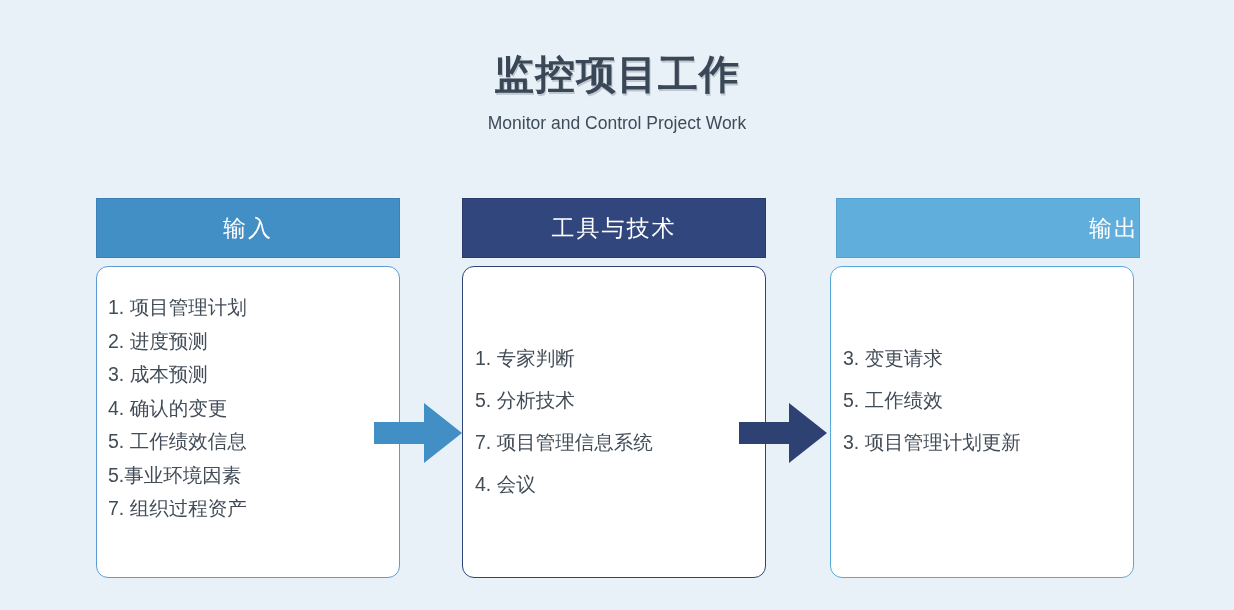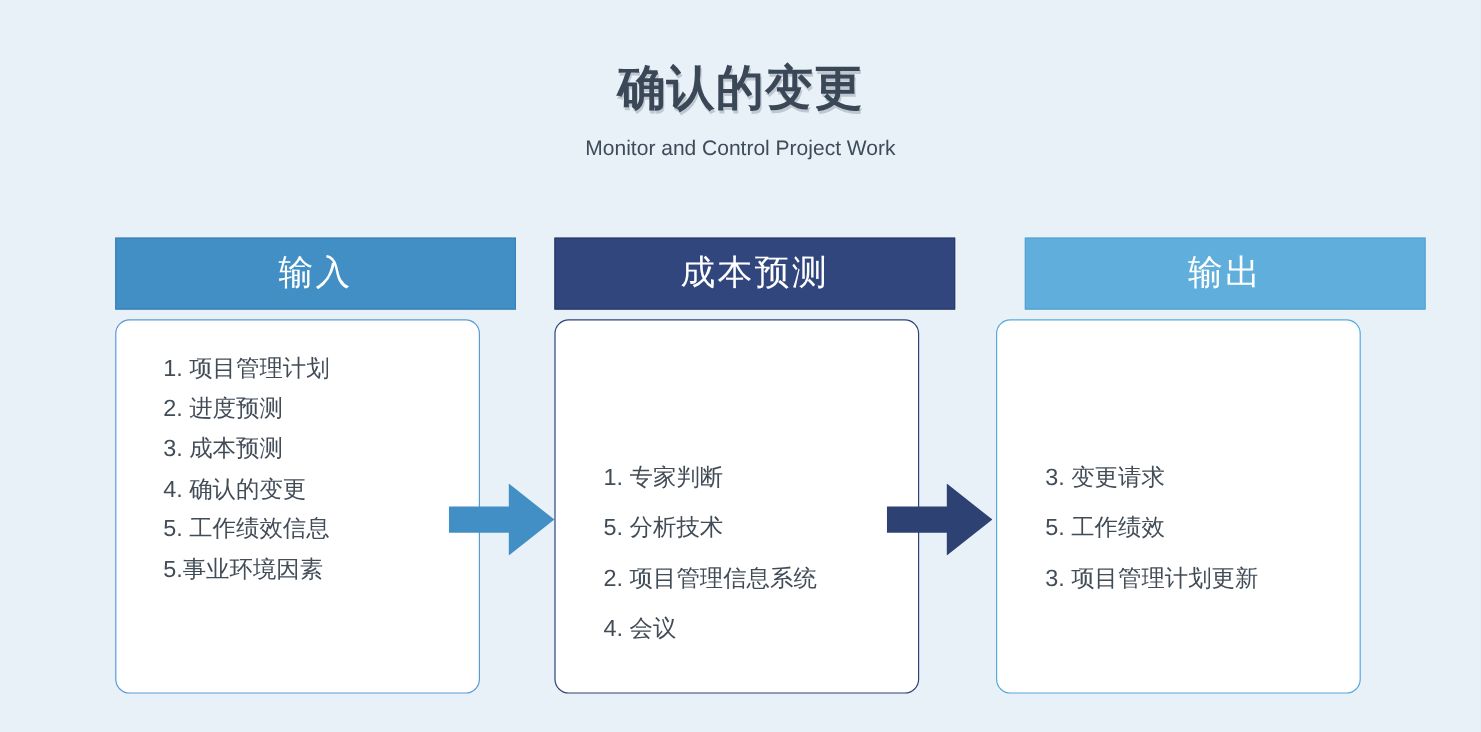--- a/index.html
+++ b/index.html
@@ -30,46 +30,45 @@
     width: 100%;
     text-align: center;
     font-size: 17.5px;
     line-height: 22px;
     font-weight: normal;
     color: var(--subtitle-text, #3E4B59);
   }
   .col-header {
     position: absolute;
     top: 198px;
-    width: 334px;
+    width: 304px;
     height: 60px;
     line-height: 58px;
     text-align: center;
-    font-size: 29px;
+    font-size: 23px;
     color: #ffffff;
     letter-spacing: 2px;
   }
   .col-box {
     position: absolute;
     top: 266px;
     width: 304px;
     height: 312px;
     background: #ffffff;
     border-radius: 12px;
-    padding-left: 28px;
   }
   .hdr-input  { left: 96px;  background: var(--input-header-bg);  border: 1px solid var(--input-header-border); }
   .hdr-tools  { left: 462px; background: var(--tools-header-bg);  border: 1px solid var(--tools-header-border); }
-  .hdr-output { left: 854px; background: var(--output-header-bg); border: 1px solid var(--output-header-border); }
+  .hdr-output { left: 836px; background: var(--output-header-bg); border: 1px solid var(--output-header-border); text-align: right; }
   .box-input  { left: 96px;  border: 1.5px solid var(--input-box-border); }
   .box-tools  { left: 462px; border: 1.5px solid var(--tools-box-border); }
   .box-output { left: 830px; border: 1.5px solid var(--output-box-border); }
   .box-input  .items { padding: 24px 6px 0 11px; }
   .box-input  .list-item { line-height: 33.5px; }
-  .box-tools  .items, .box-output .items { padding: 70px 6px 0 12px; margin-top: 40px; }
+  .box-tools  .items, .box-output .items { padding: 70px 6px 0 12px; }
   .box-tools  .list-item, .box-output .list-item { line-height: 42px; }
   .list-item {
     font-size: 19.5px;
     color: var(--item-text, #424C57);
     white-space: nowrap;
   }
   .arrow {
     position: absolute;
     top: 403px;
     width: 88px;
@@ -78,47 +77,48 @@
   }
   .arrow-input  { left: 374px; color: var(--arrow-input); }
   .arrow-tools  { left: 739px; color: var(--arrow-tools); }
   .arrow svg { display: block; width: 100%; height: 100%; }
 </style>
 </head>
 <body>
 
 <div class="canvas">
 
-  <div class="page-title">确认的变更</div>
+  <div class="page-title">监控项目工作</div>
   <div class="page-subtitle">Monitor and Control Project Work</div>
 
   <div class="col-header hdr-input">输入</div>
   <div class="col-box box-input">
     <div class="items">
       <div class="list-item">1. 项目管理计划</div>
       <div class="list-item">2. 进度预测</div>
       <div class="list-item">3. 成本预测</div>
       <div class="list-item">4. 确认的变更</div>
       <div class="list-item">5. 工作绩效信息</div>
       <div class="list-item">5.事业环境因素</div>
+      <div class="list-item">7. 组织过程资产</div>
     </div>
   </div>
 
   <div class="arrow arrow-input">
     <svg viewBox="0 0 88 60" xmlns="http://www.w3.org/2000/svg" aria-hidden="true">
       <polygon points="0,19 50,19 50,0 88,30 50,60 50,41 0,41" fill="currentColor"></polygon>
     </svg>
   </div>
 
-  <div class="col-header hdr-tools">成本预测</div>
+  <div class="col-header hdr-tools">工具与技术</div>
   <div class="col-box box-tools">
     <div class="items">
       <div class="list-item">1. 专家判断</div>
       <div class="list-item">5. 分析技术</div>
-      <div class="list-item">2. 项目管理信息系统</div>
+      <div class="list-item">7. 项目管理信息系统</div>
       <div class="list-item">4. 会议</div>
     </div>
   </div>
 
   <div class="arrow arrow-tools">
     <svg viewBox="0 0 88 60" xmlns="http://www.w3.org/2000/svg" aria-hidden="true">
       <polygon points="0,19 50,19 50,0 88,30 50,60 50,41 0,41" fill="currentColor"></polygon>
     </svg>
   </div>
 

